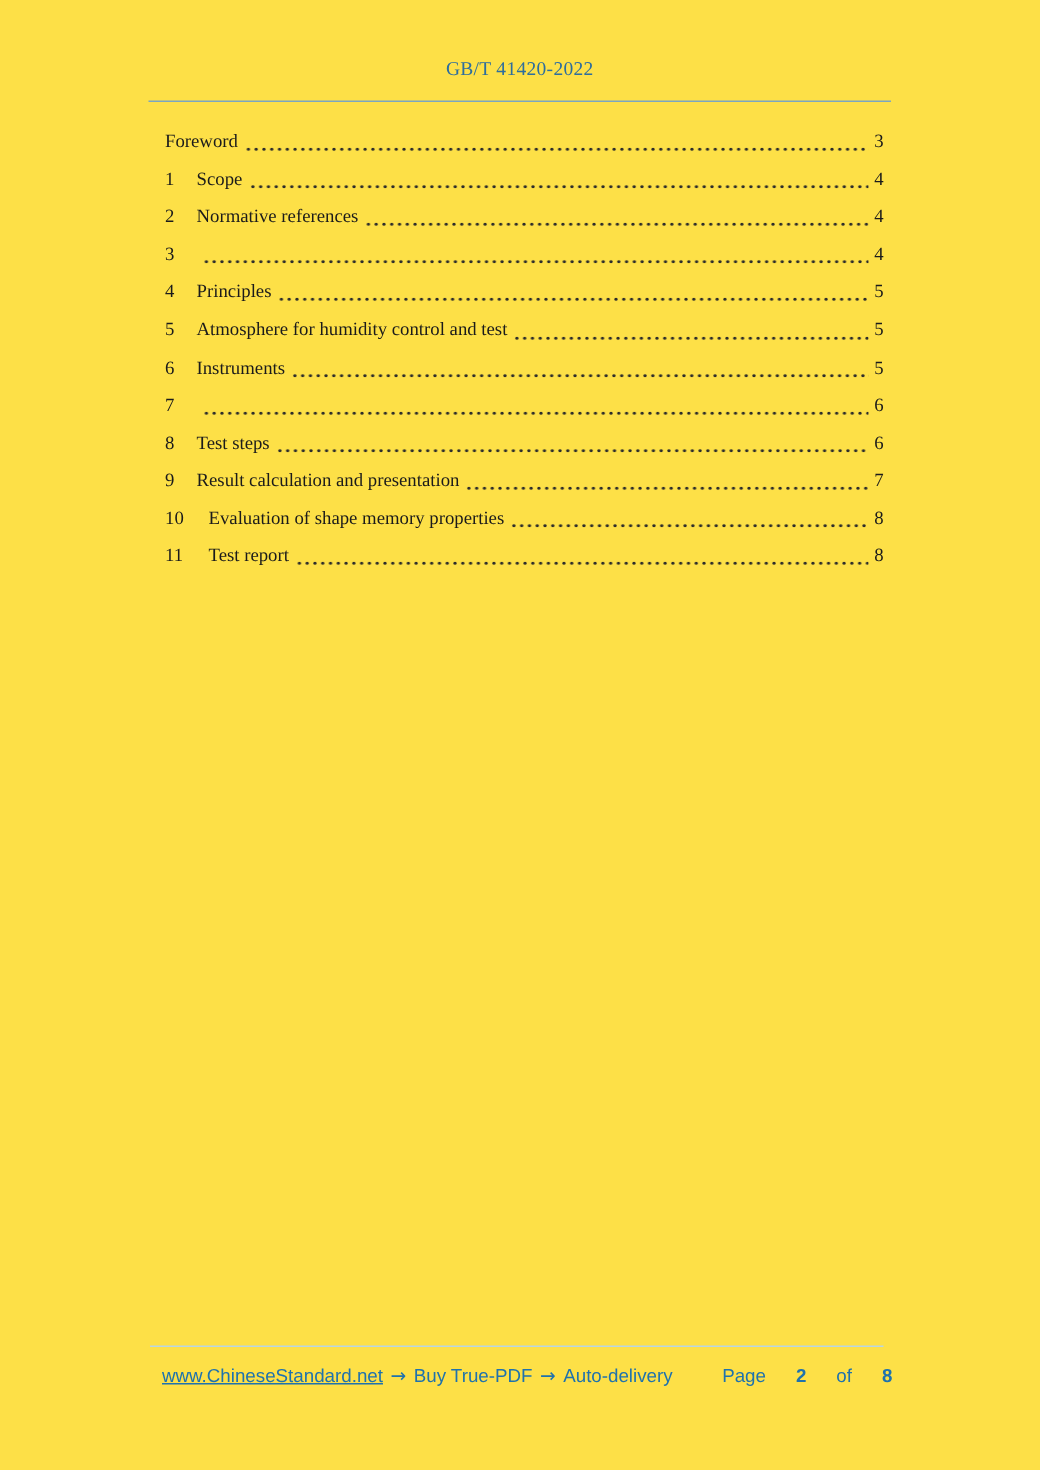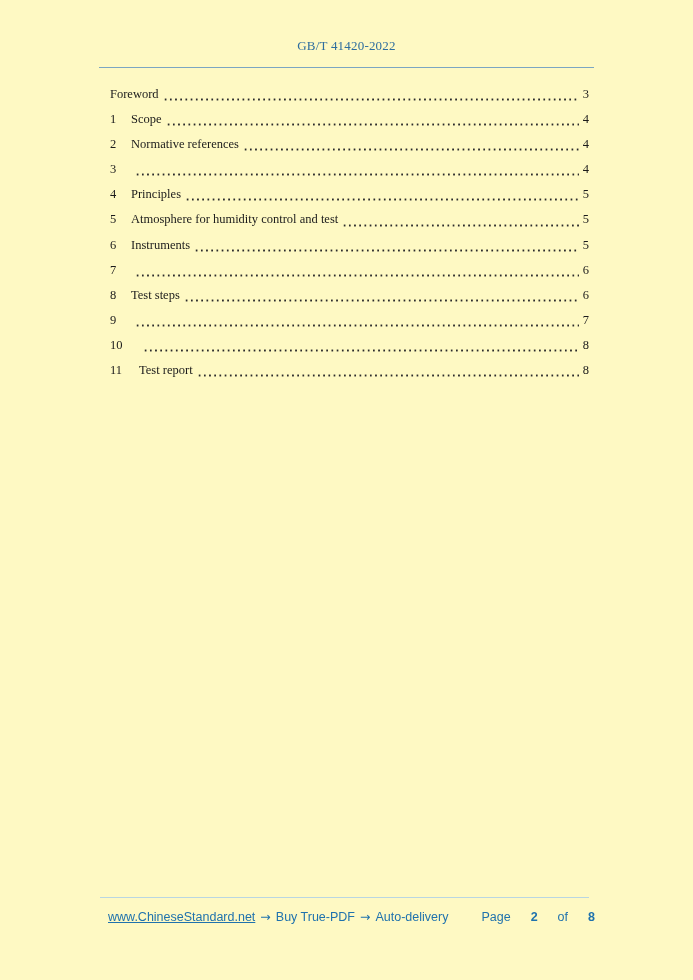--- a/index.html
+++ b/index.html
@@ -4,21 +4,21 @@
 <style>
   html, body {
     margin: 0;
     padding: 0;
     background: #ffffff;
   }
   .page {
     position: relative;
     width: 693px;
     height: 980px;
-    background: #fef9c3;
+    background: #fde047;
     font-family: "Liberation Serif", "DejaVu Serif", serif;
     overflow: hidden;
   }
   
   .doc-number {
     padding-top: 38px;
     text-align: center;
     font-size: 13px;
     letter-spacing: 0.2px;
     color: #2d6d9e;
@@ -188,26 +188,28 @@
 
     <div class="toc-row">
       <span class="toc-num w1">8</span>
       <span class="toc-label">Test steps</span>
       <span class="toc-leader"></span>
       <span class="toc-page">6</span>
     </div>
 
     <div class="toc-row">
       <span class="toc-num w1">9</span>
+      <span class="toc-label">Result calculation and presentation</span>
       <span class="toc-leader"></span>
       <span class="toc-page">7</span>
     </div>
 
     <div class="toc-row">
       <span class="toc-num w2">10</span>
+      <span class="toc-label">Evaluation of shape memory properties</span>
       <span class="toc-leader"></span>
       <span class="toc-page">8</span>
     </div>
 
     <div class="toc-row">
       <span class="toc-num w2">11</span>
       <span class="toc-label">Test report</span>
       <span class="toc-leader"></span>
       <span class="toc-page">8</span>
     </div>

